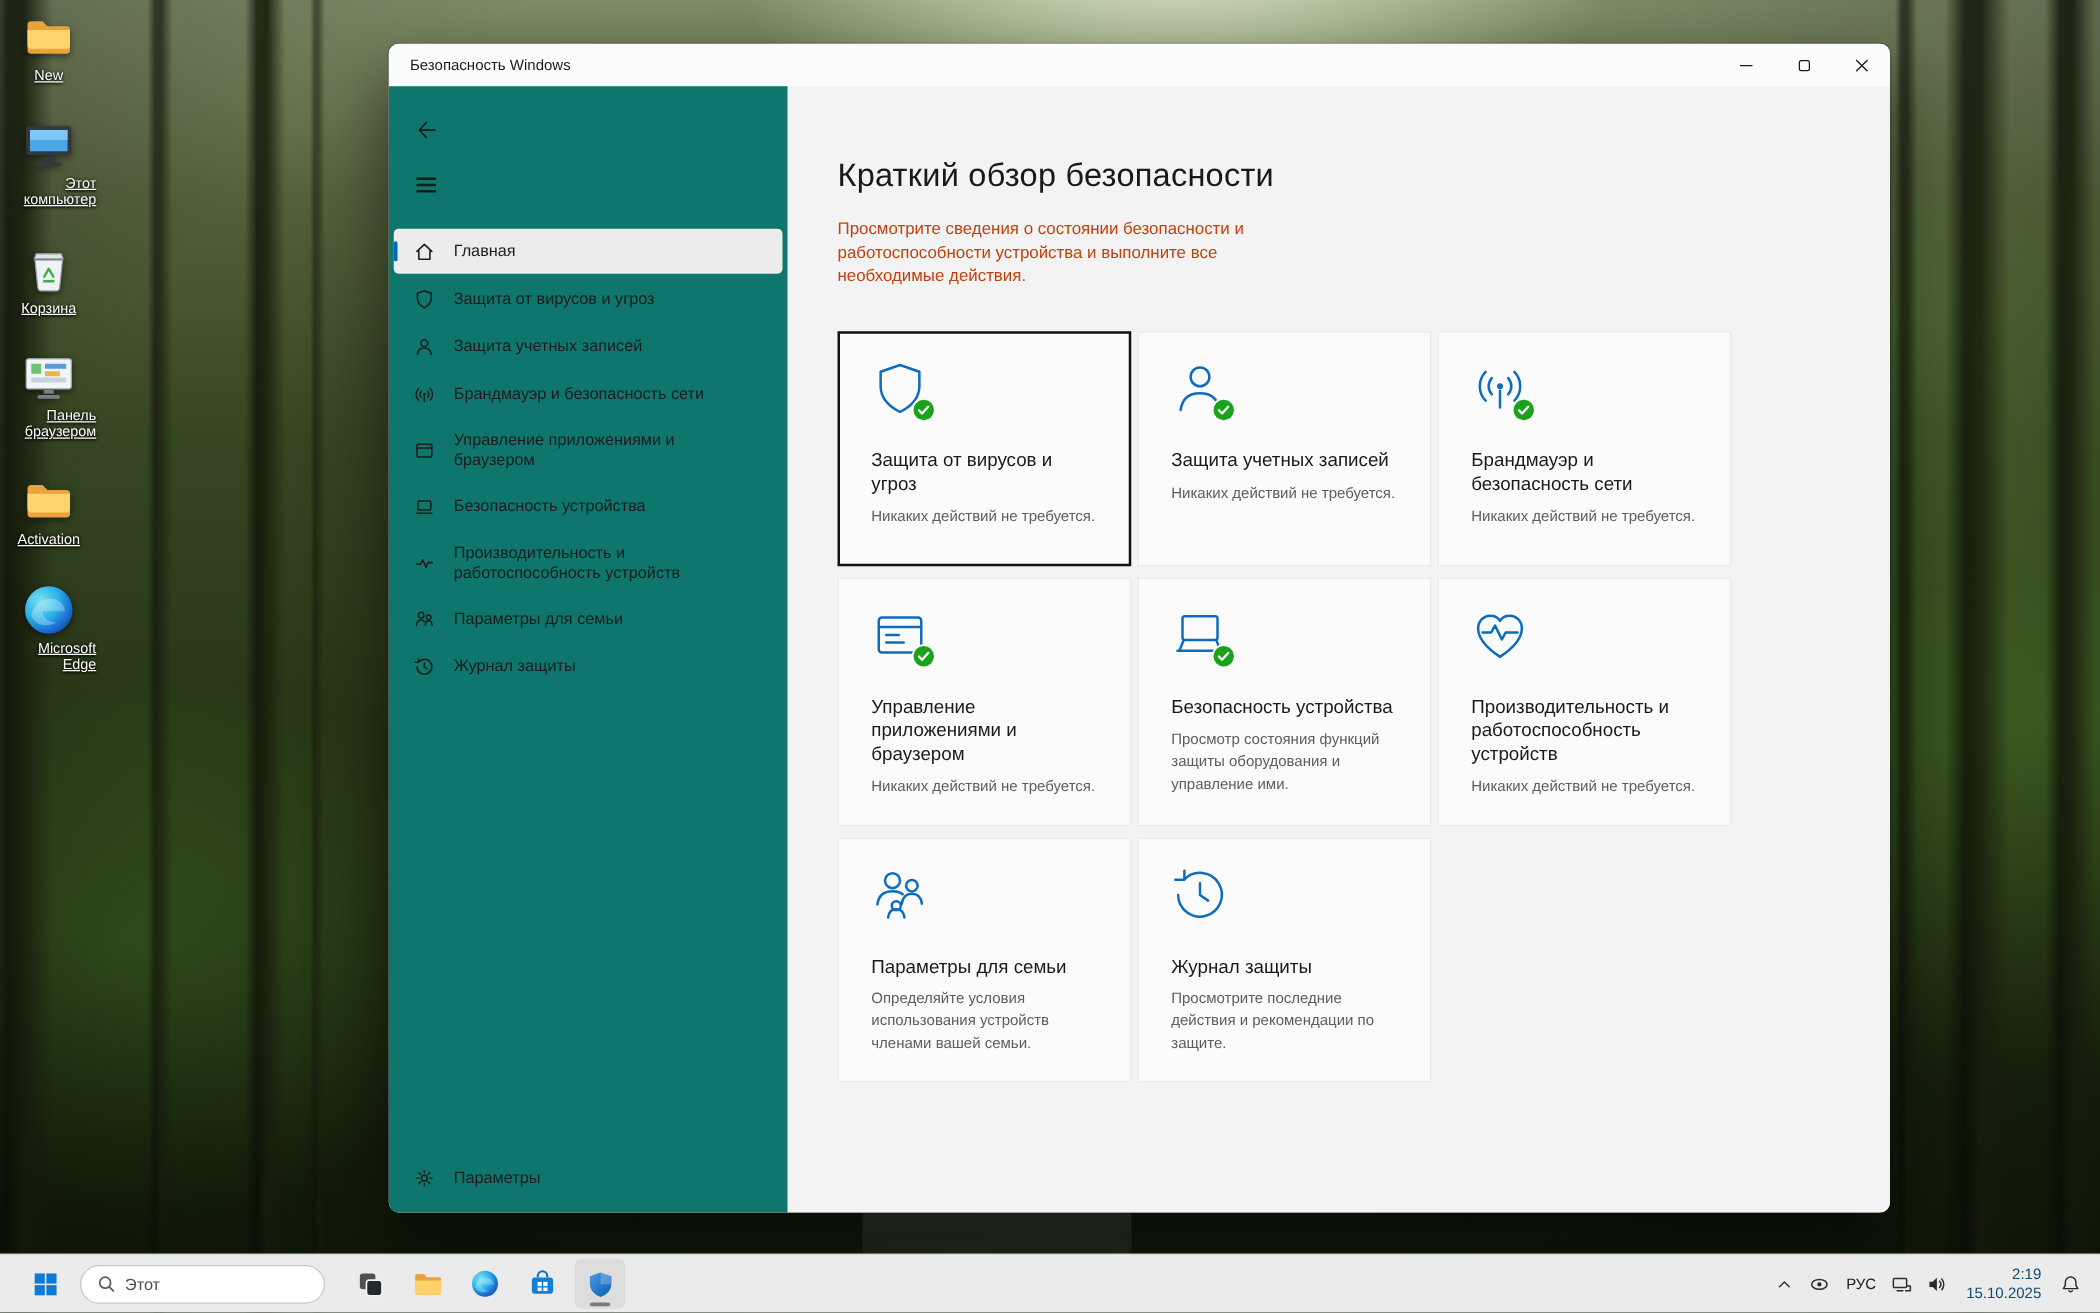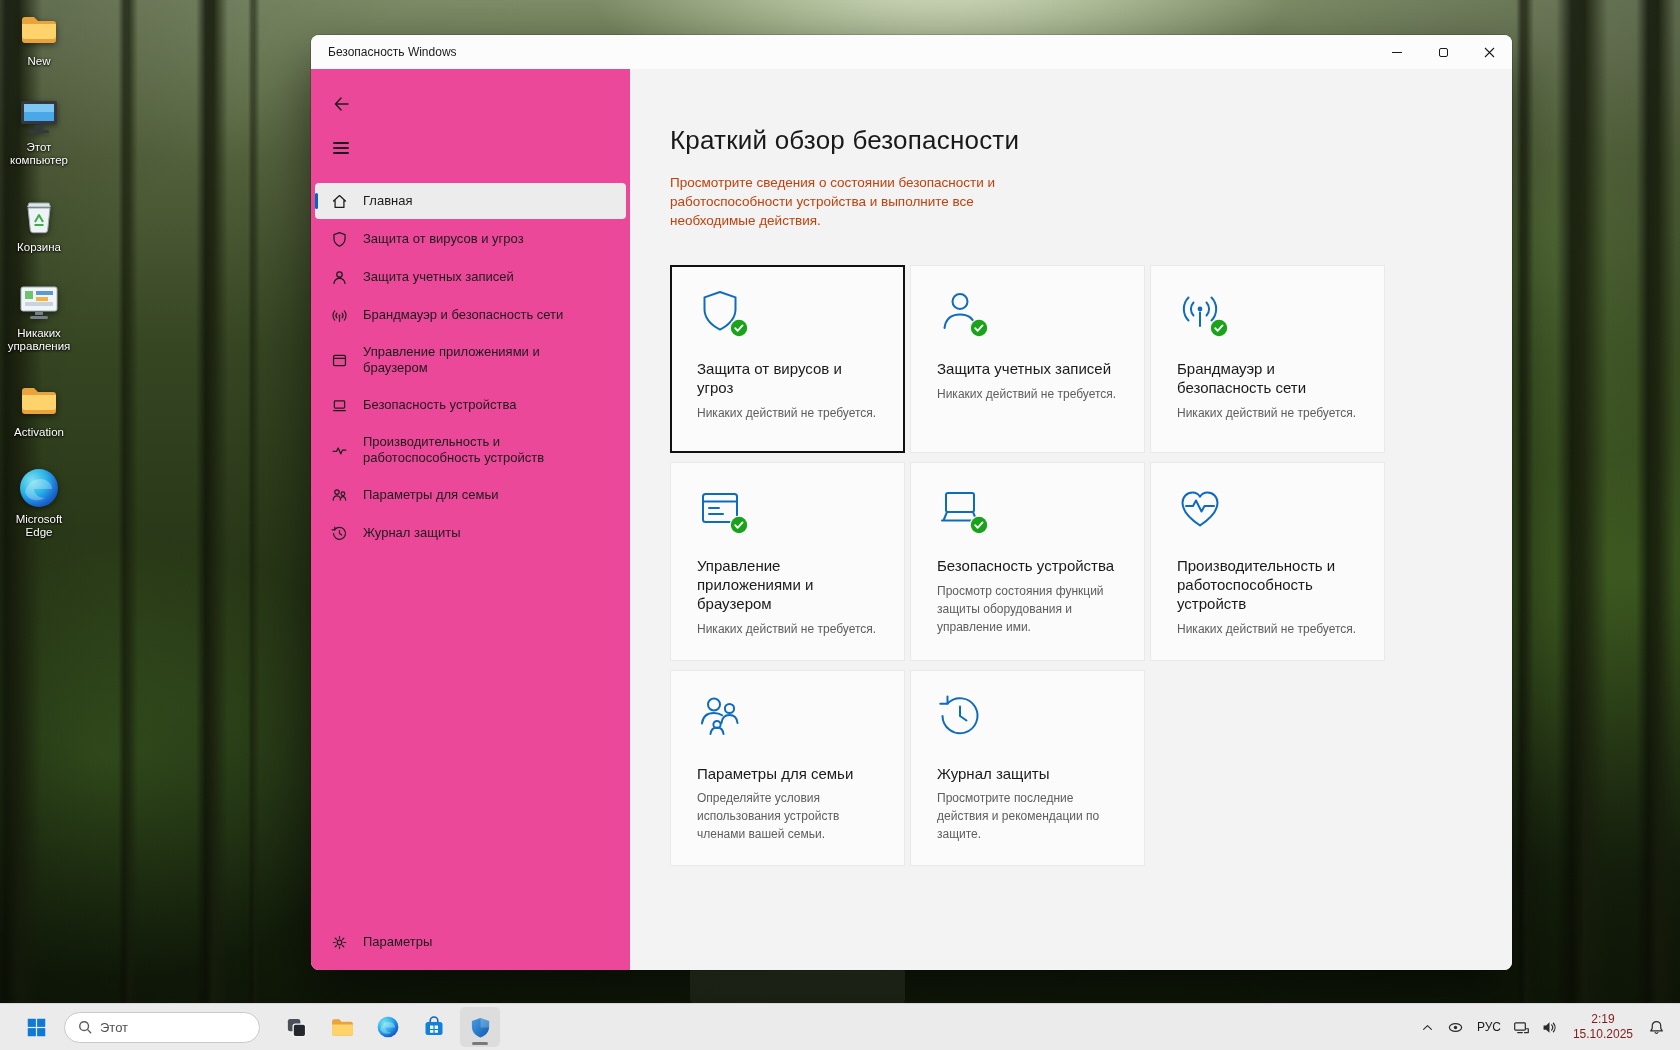--- a/index.html
+++ b/index.html
@@ -22,38 +22,38 @@
   .t4{left:248px;width:12px;opacity:.6;} .t5{left:1516px;width:18px;opacity:.8;} .t6{left:1556px;width:52px;} .t7{left:1636px;width:40px;}
   .vignette { position:absolute; inset:0; z-index:1;
     background:radial-gradient(ellipse 1400px 900px at 50% 40%, transparent 55%, rgba(5,9,2,.55) 100%); }
   .steps { position:absolute; left:690px; top:955px; width:215px; height:50px; z-index:1; border-radius:6px;
     background:linear-gradient(180deg, rgba(160,165,140,.30), rgba(95,100,78,.22)); }
 
   
   .desk-col { position:absolute; left:0; top:8px; width:78px; z-index:2; display:flex; flex-direction:column; align-items:center; gap:26px; }
   .desk-item { width:78px; display:flex; flex-direction:column; align-items:center; cursor:default; }
   .desk-item svg { width:44px; height:44px; filter:drop-shadow(0 2px 3px rgba(0,0,0,.5)); }
-  .desk-label { margin-top:3px; font-size:11.5px; line-height:1.15; color:#fff; text-align:center;
-    text-shadow:0 1px 2px rgba(0,0,0,.95), 0 0 3px rgba(0,0,0,.7); max-width:76px; }
+  .desk-label { margin-top:3px; font-size:11.5px; line-height:1.15; color:#fff; text-align:right;
+    text-shadow:0 1px 2px rgba(0,0,0,.95), 0 0 3px rgba(0,0,0,.7); max-width:76px;text-decoration:underline; }
 
   
   .win { position:absolute; left:287px; top:35px; width:1201px; height:935px; z-index:5;
     background:#fcfcfc; border-radius:8px; overflow:hidden;
     box-shadow:0 24px 58px rgba(0,0,0,.55), 0 0 0 1px rgba(0,0,0,.15); display:flex; flex-direction:column;margin-left:24px; }
   .titlebar { height:34px; display:flex; align-items:center; background:#fcfcfc; flex:0 0 auto; }
   .win-title { font-size:12px; color:#1b1b1b; padding-left:17px; }
   .caption-btns { margin-left:auto; display:flex; height:100%; }
   .cap-btn { width:46px; height:100%; display:flex; align-items:center; justify-content:center; cursor:default; }
   .glyph-min { width:10px; height:1px; background:#1b1b1b; }
   .glyph-max { width:9px; height:9px; border:1px solid #1b1b1b; border-radius:2px; }
 
   .win-body { flex:1; display:flex; min-height:0; }
 
   
-  .sidebar { width:319px; flex:0 0 auto; background:#ec4899; position:relative; padding-top:20px; }
+  .sidebar { width:319px; flex:0 0 auto; background:#0f766e; position:relative; padding-top:20px; }
   .icon-btn { display:flex; align-items:center; justify-content:center; width:32px; height:30px; margin-left:14px; border-radius:4px; }
   .back-btn { margin-bottom:14px; }
   .menu-btn { margin-bottom:20px; }
   .hamburger { width:16px; }
   .hamburger span { display:block; height:1.6px; background:#1b1b1b; margin:3.4px 0; border-radius:1px; }
   .nav { display:flex; flex-direction:column; gap:2px; padding:0 4px; }
   .nav-item { position:relative; display:flex; align-items:center; gap:15px; padding:0 10px 0 15px;
     min-height:36px; border-radius:4px; cursor:default; }
   .nav-item.two { min-height:50px; }
   .nav-item.selected { background:#ececec; }
@@ -84,21 +84,21 @@
   .tb-btn { width:40px; height:40px; border-radius:5px; display:flex; align-items:center; justify-content:center; position:relative; }
   .search-pill { margin-left:8px; width:196px; height:31px; border-radius:16px; background:#fff; border:1px solid #c9c9c9;
     display:flex; align-items:center; gap:8px; padding:0 13px; }
   .search-text { font-size:13px; color:#4f4f4f; }
   .tb-apps { display:flex; gap:6px; margin-left:16px; }
   .tb-btn.active { background:rgba(0,0,0,.06); }
   .run-indicator { position:absolute; bottom:2px; left:50%; transform:translateX(-50%); width:16px; height:3px; border-radius:2px; background:#7a7a7a; }
   .tray { margin-left:auto; display:flex; align-items:center; }
   .tray-btn { height:40px; min-width:28px; padding:0 4px; border-radius:5px; display:flex; align-items:center; justify-content:center; }
   .lang { font-size:12px; color:#1b1b1b; padding:0 7px; }
-  .clock { text-align:center; font-size:12px; color:#7f1d1d; line-height:15px; padding:0 9px; }
+  .clock { text-align:right; font-size:12px; color:#0c4a6e; line-height:15px; padding:0 9px; }
 </style>
 </head>
 <body>
 
 <div class="wallpaper"></div>
 <div class="trunk t1"></div>
 <div class="trunk t2"></div>
 <div class="trunk t3"></div>
 <div class="trunk t4"></div>
 <div class="trunk t5"></div>
@@ -137,21 +137,21 @@
   <div class="desk-item">
     <svg viewBox="0 0 44 44">
         <rect x="4" y="7" width="36" height="24" rx="2" fill="#f2f5f8" stroke="#aab2ba"></rect>
         <rect x="8" y="11" width="8" height="8" fill="#6fc26f"></rect>
         <rect x="19" y="11" width="17" height="4" fill="#5b9bd5"></rect>
         <rect x="19" y="17" width="12" height="4" fill="#f2b441"></rect>
         <rect x="8" y="22" width="28" height="4" fill="#c9d3dc"></rect>
         <rect x="18" y="32" width="8" height="3" fill="#767e86"></rect>
         <rect x="13" y="36" width="18" height="3" rx="1.5" fill="#767e86"></rect>
       </svg>
-    <div class="desk-label">Никаких управления</div>
+    <div class="desk-label">Панель браузером</div>
   </div>
   <div class="desk-item">
     <svg viewBox="0 0 44 44">
         <path d="M5 12a3 3 0 0 1 3-3h9l4 4h15a3 3 0 0 1 3 3v16a3 3 0 0 1-3 3H8a3 3 0 0 1-3-3z" fill="#e8a33d"></path>
         <path d="M5 16h34v12a3 3 0 0 1-3 3H8a3 3 0 0 1-3-3z" fill="#ffd36b"></path>
       </svg>
     <div class="desk-label">Activation</div>
   </div>
   <div class="desk-item">
     <svg viewBox="0 0 44 44">

